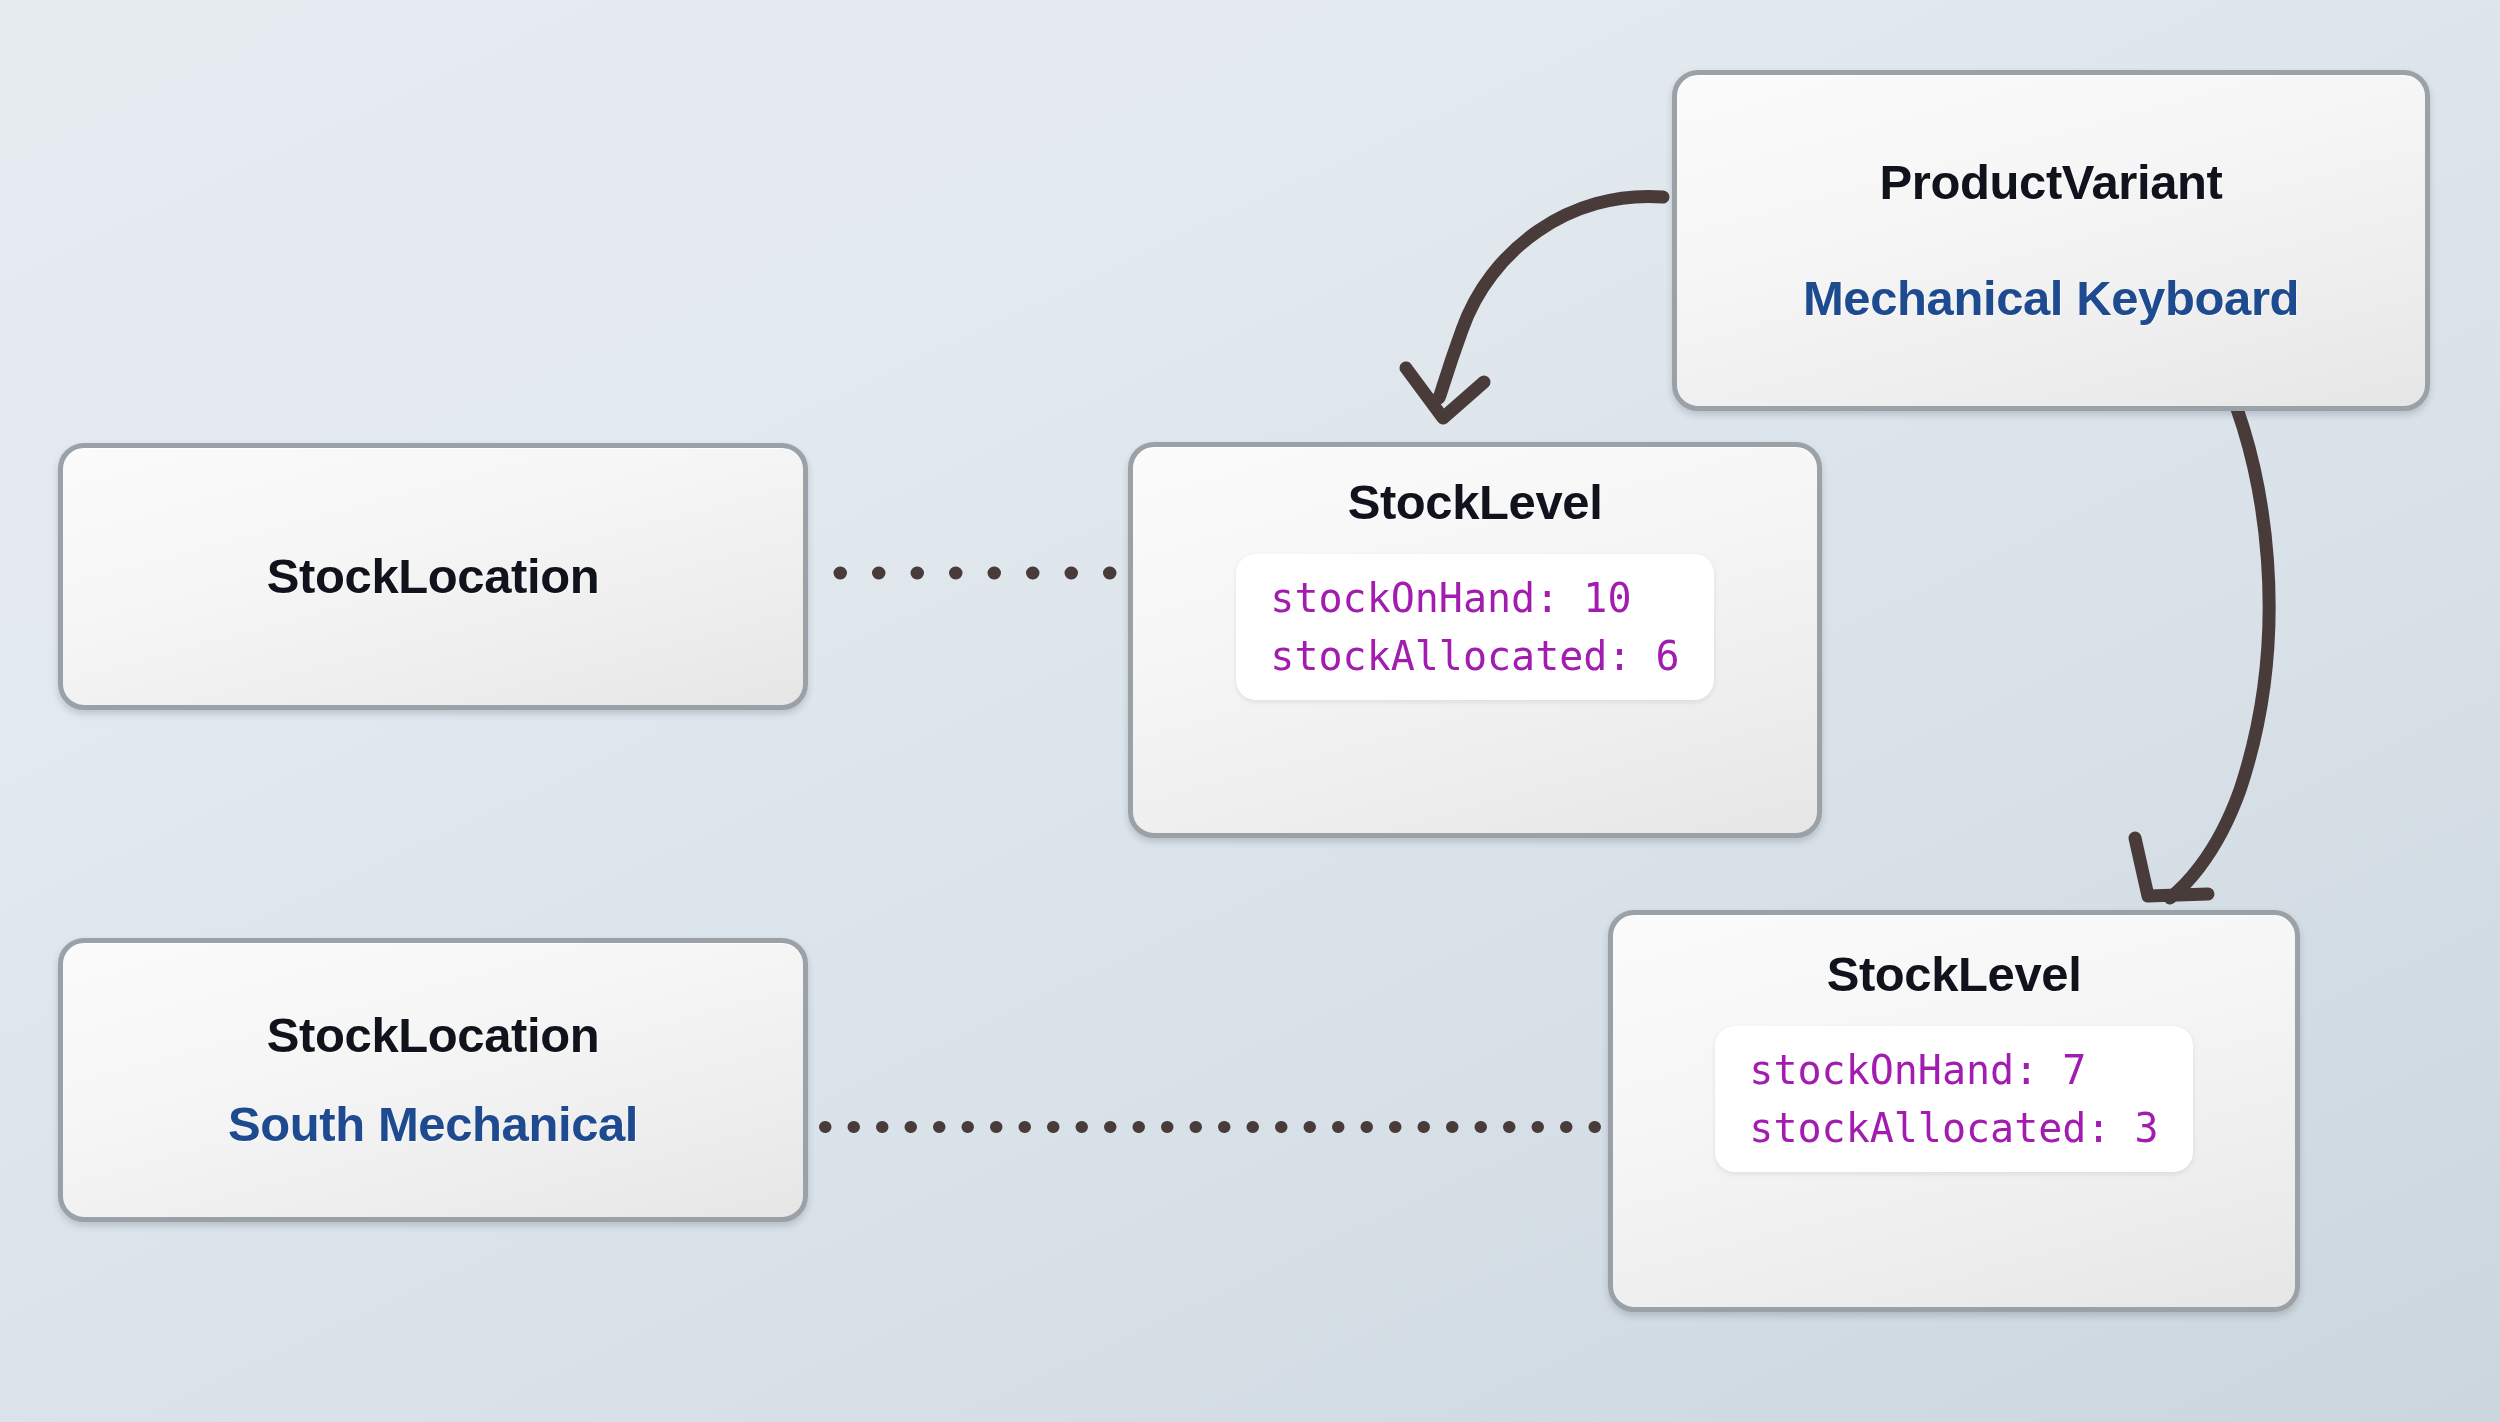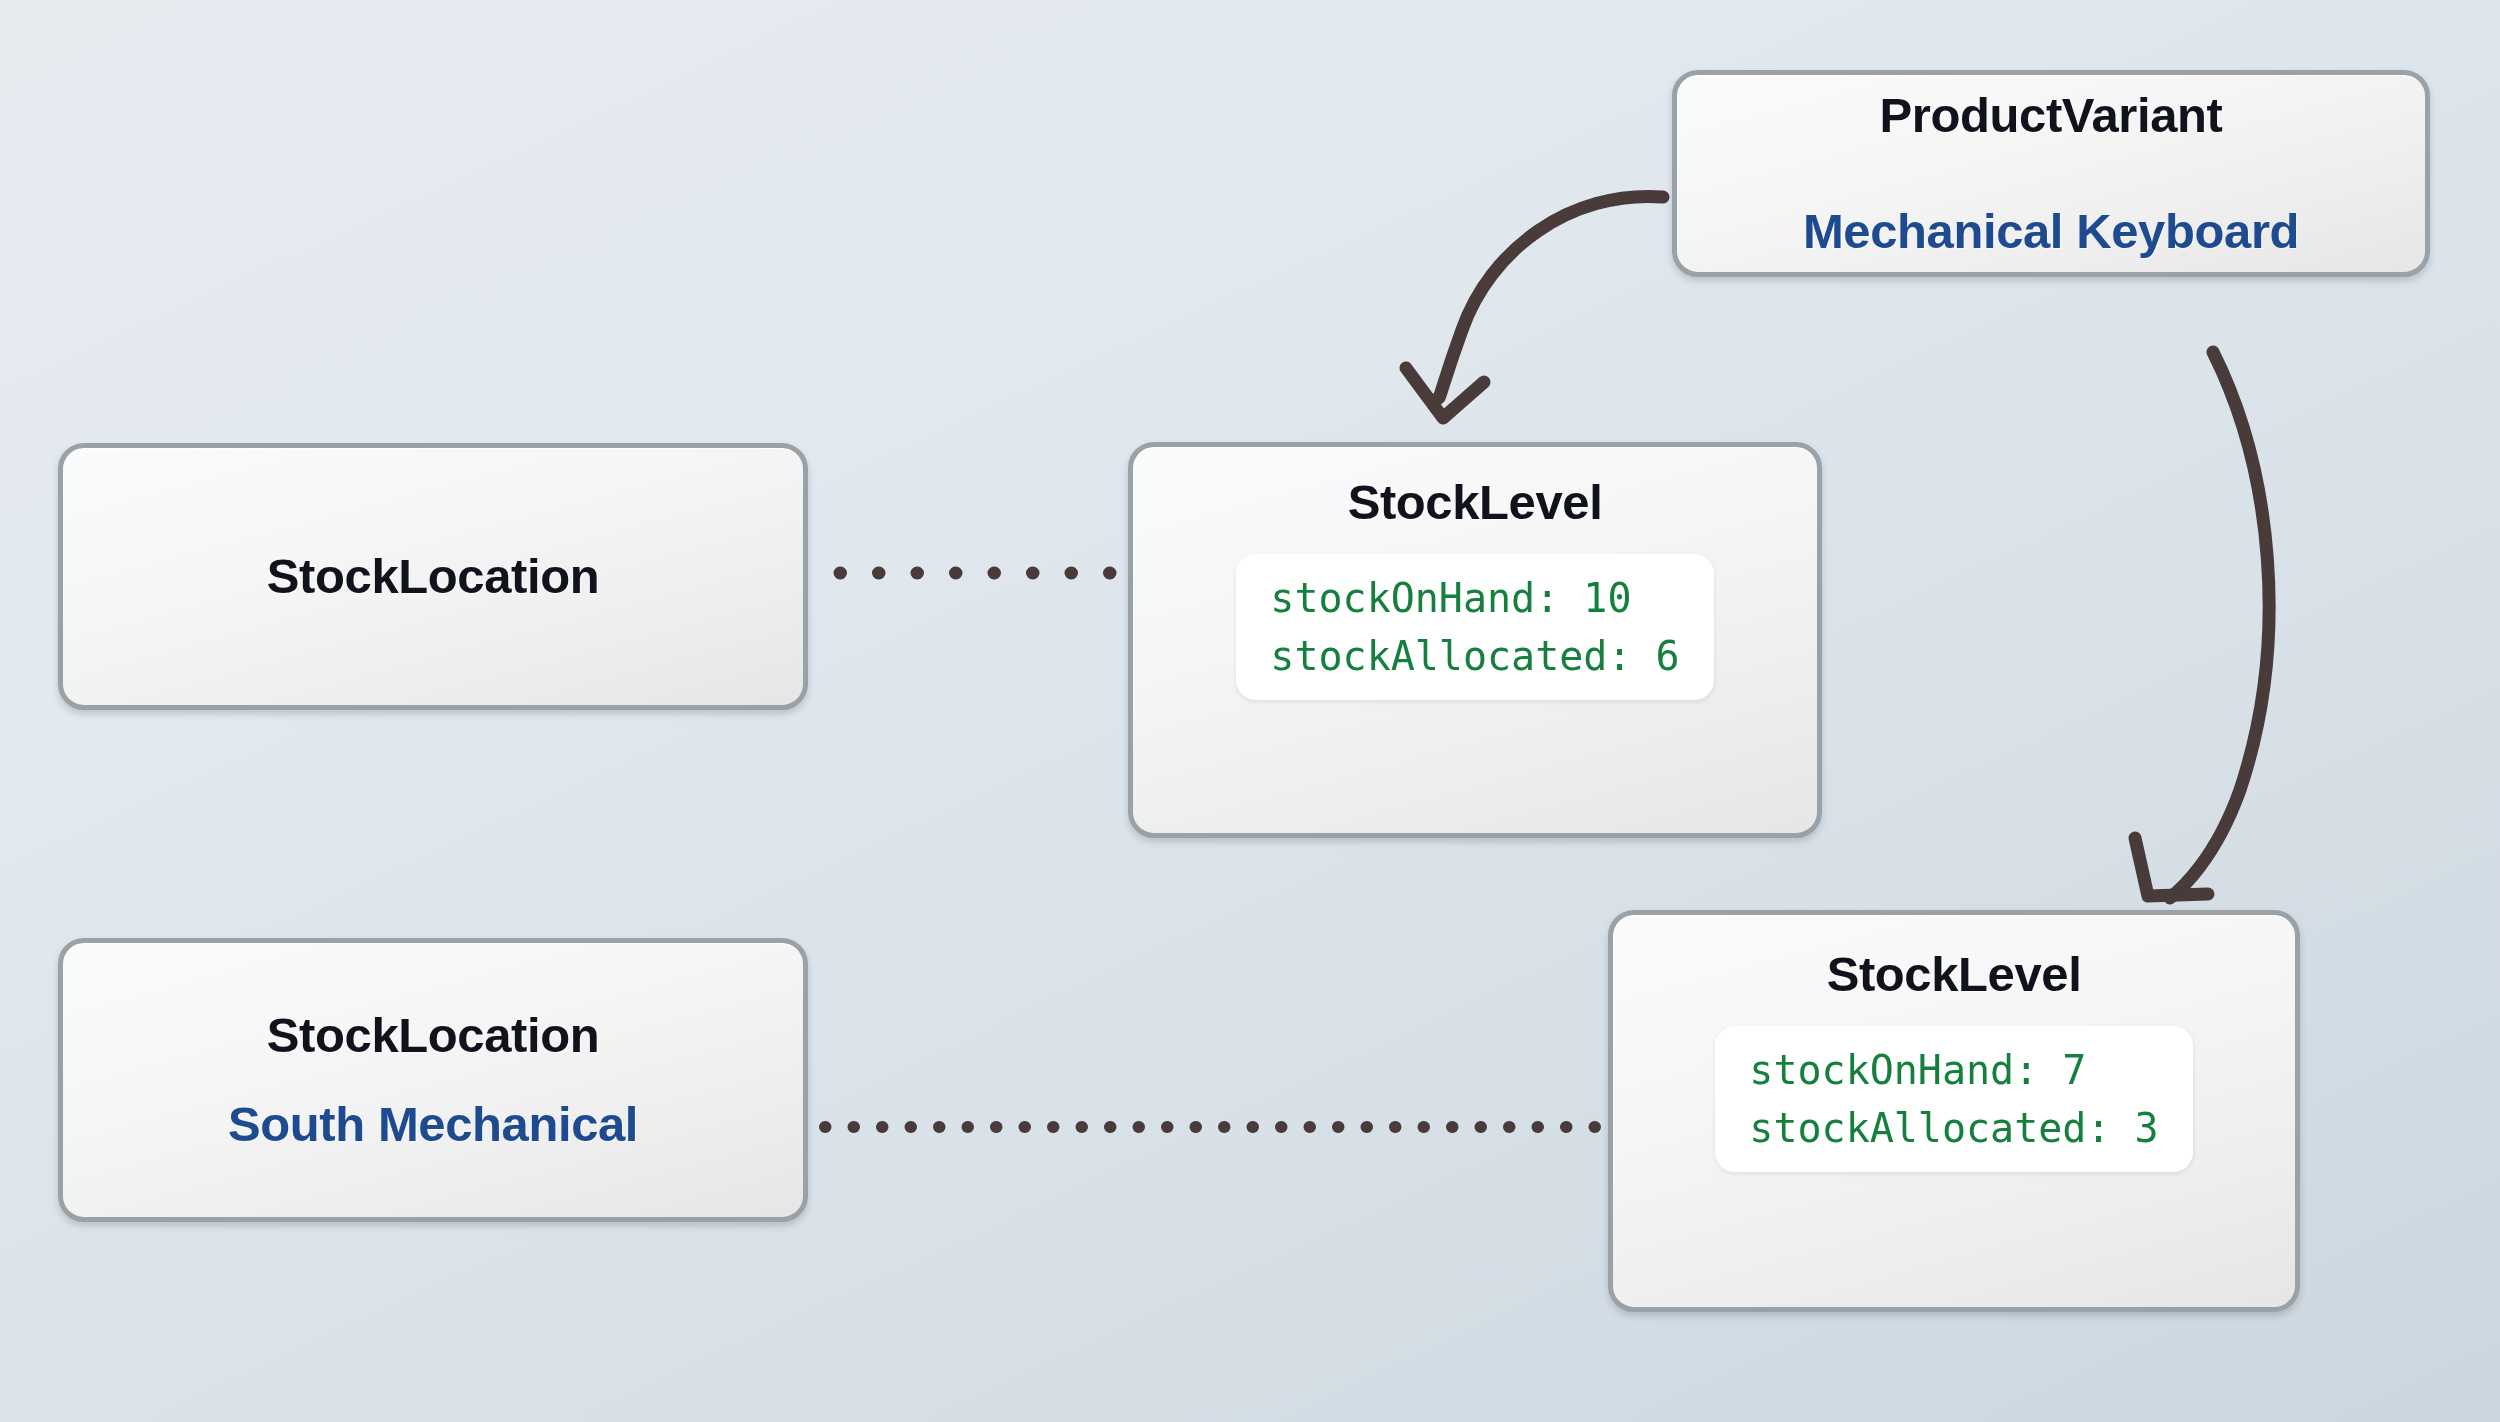--- a/index.html
+++ b/index.html
@@ -57,28 +57,28 @@
     border-radius: 20px;
     box-shadow: 0 2px 5px rgba(90,100,110,0.14);
     padding: 22px 34px;
     display: flex;
     flex-direction: column;
     gap: 14px;
   }
   .prop-line {
     font-family: "DejaVu Sans Mono", "Liberation Mono", monospace;
     font-size: 40px;
-    color: #15803d;
+    color: #a21caf;
     white-space: pre;
     line-height: 1.1;
   }
 
   
   #node-product-variant {
-    left: 1672px; top: 70px; width: 758px; height: 207px;
+    left: 1672px; top: 70px; width: 758px; height: 341px;
     gap: 65px;
   }
   #node-stock-level-north {
     left: 1128px; top: 442px; width: 694px; height: 396px;
     justify-content: flex-start;
     padding-top: 30px;
     gap: 26px;
   }
   #node-stock-location-north {
     left: 58px; top: 443px; width: 750px; height: 267px;

